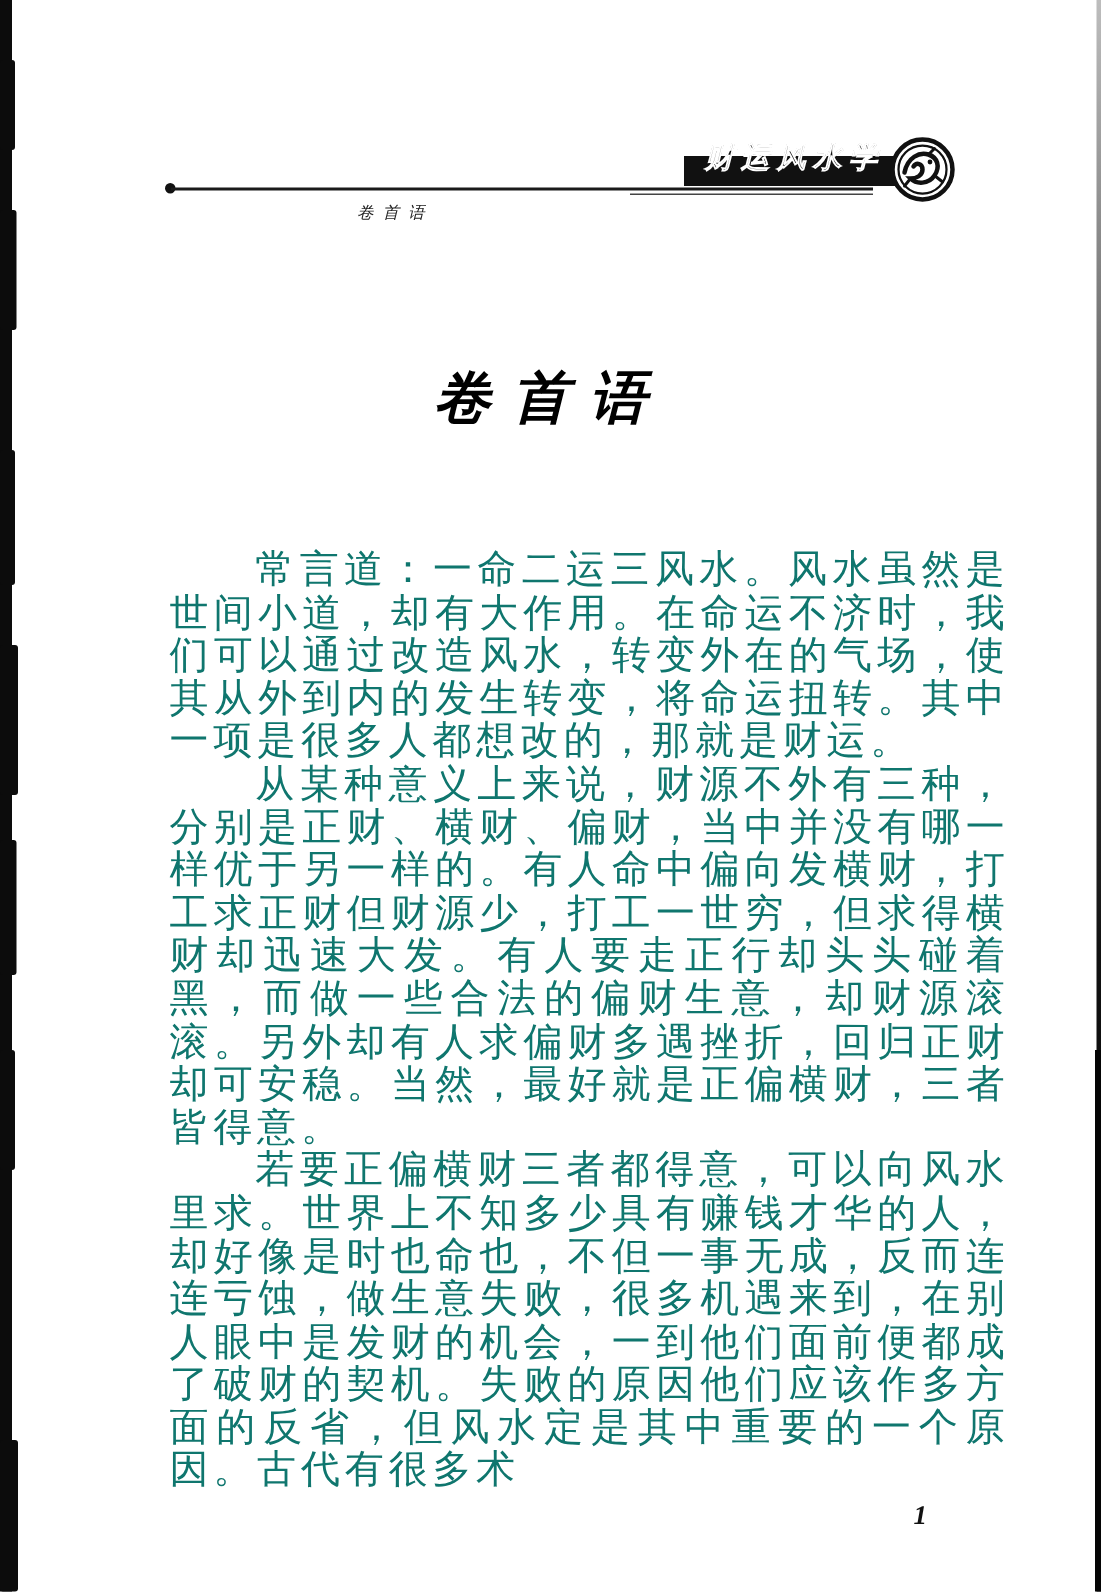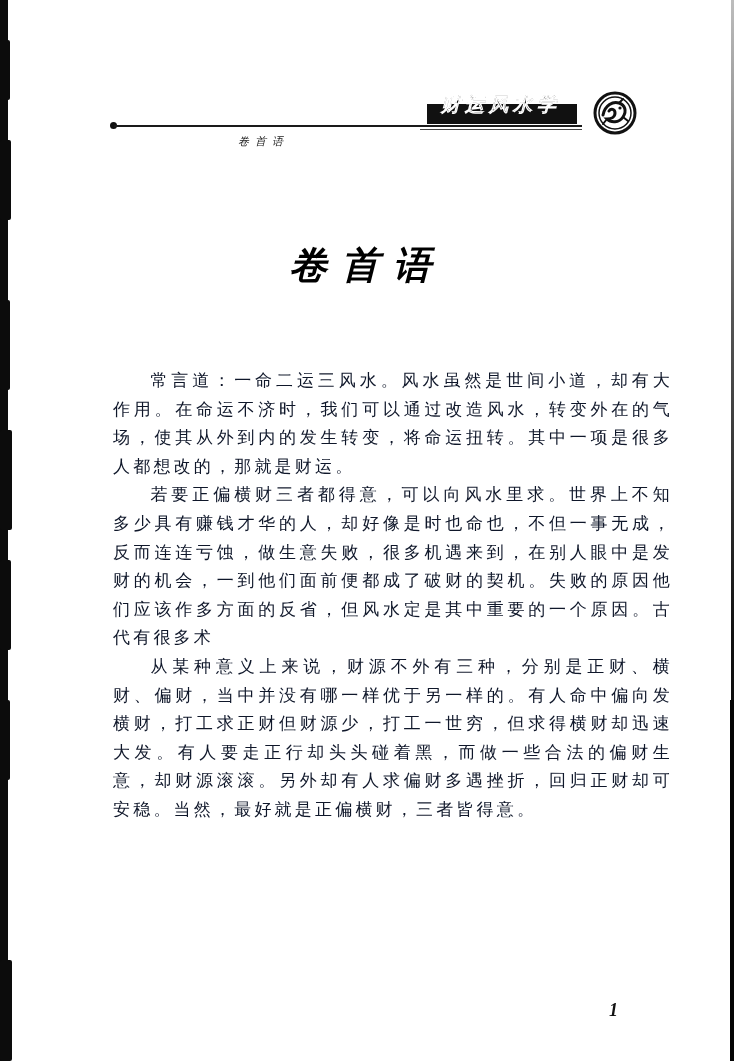--- a/index.html
+++ b/index.html
@@ -66,21 +66,21 @@
       position: absolute;
       left: 110px;
       top: 122px;
       width: 7px;
       height: 7px;
       border-radius: 50%;
       background: #111;
     }
     .book-banner {
       position: absolute;
-      left: 427px;
+      left: 456px;
       top: 104px;
       width: 150px;
       height: 20px;
       background: #111;
       overflow: visible;
     }
     .book-banner-title {
       position: absolute;
       left: 14px;
       top: -12px;
@@ -126,24 +126,24 @@
       color: #000;
     }
 
     
     .body-text {
       position: absolute;
       left: 113px;
       top: 366px;
       width: 560px;
       font-family: "DejaVu Serif", "Liberation Serif", serif;
-      font-size: 17px;
+      font-size: 26px;
       line-height: 28.6px;
       letter-spacing: 3.2px;
-      color: #0f172a;
+      color: #0f766e;
       text-align: justify;
     }
     .body-text p {
       margin: 0;
       text-indent: 2.2em;
     }
 
     .page-number {
       position: absolute;
       left: 609px;
@@ -184,17 +184,17 @@
     <path d="M26 12 L30 8 M30 26 L35 30 M14 28 L10 33" stroke="#111" stroke-width="2" stroke-linecap="round"></path>
     <circle cx="27" cy="17" r="1.6" fill="#111"></circle>
   </svg>
 </div>
 <div class="running-head">卷首语</div>
 
 <div class="chapter-title">卷首语</div>
 
 <div class="body-text">
   <p>常言道：一命二运三风水。风水虽然是世间小道，却有大作用。在命运不济时，我们可以通过改造风水，转变外在的气场，使其从外到内的发生转变，将命运扭转。其中一项是很多人都想改的，那就是财运。</p>
+  <p>从某种意义上来说，财源不外有三种，分别是正财、横财、偏财，当中并没有哪一样优于另一样的。有人命中偏向发横财，打工求正财但财源少，打工一世穷，但求得横财却迅速大发。有人要走正行却头头碰着黑，而做一些合法的偏财生意，却财源滚滚。另外却有人求偏财多遇挫折，回归正财却可安稳。当然，最好就是正偏横财，三者皆得意。</p>
   <p>若要正偏横财三者都得意，可以向风水里求。世界上不知多少具有赚钱才华的人，却好像是时也命也，不但一事无成，反而连连亏蚀，做生意失败，很多机遇来到，在别人眼中是发财的机会，一到他们面前便都成了破财的契机。失败的原因他们应该作多方面的反省，但风水定是其中重要的一个原因。古代有很多术</p>
-  <p>从某种意义上来说，财源不外有三种，分别是正财、横财、偏财，当中并没有哪一样优于另一样的。有人命中偏向发横财，打工求正财但财源少，打工一世穷，但求得横财却迅速大发。有人要走正行却头头碰着黑，而做一些合法的偏财生意，却财源滚滚。另外却有人求偏财多遇挫折，回归正财却可安稳。当然，最好就是正偏横财，三者皆得意。</p>
 </div>
 
 <div class="page-number">1</div>
 
 </body></html>

